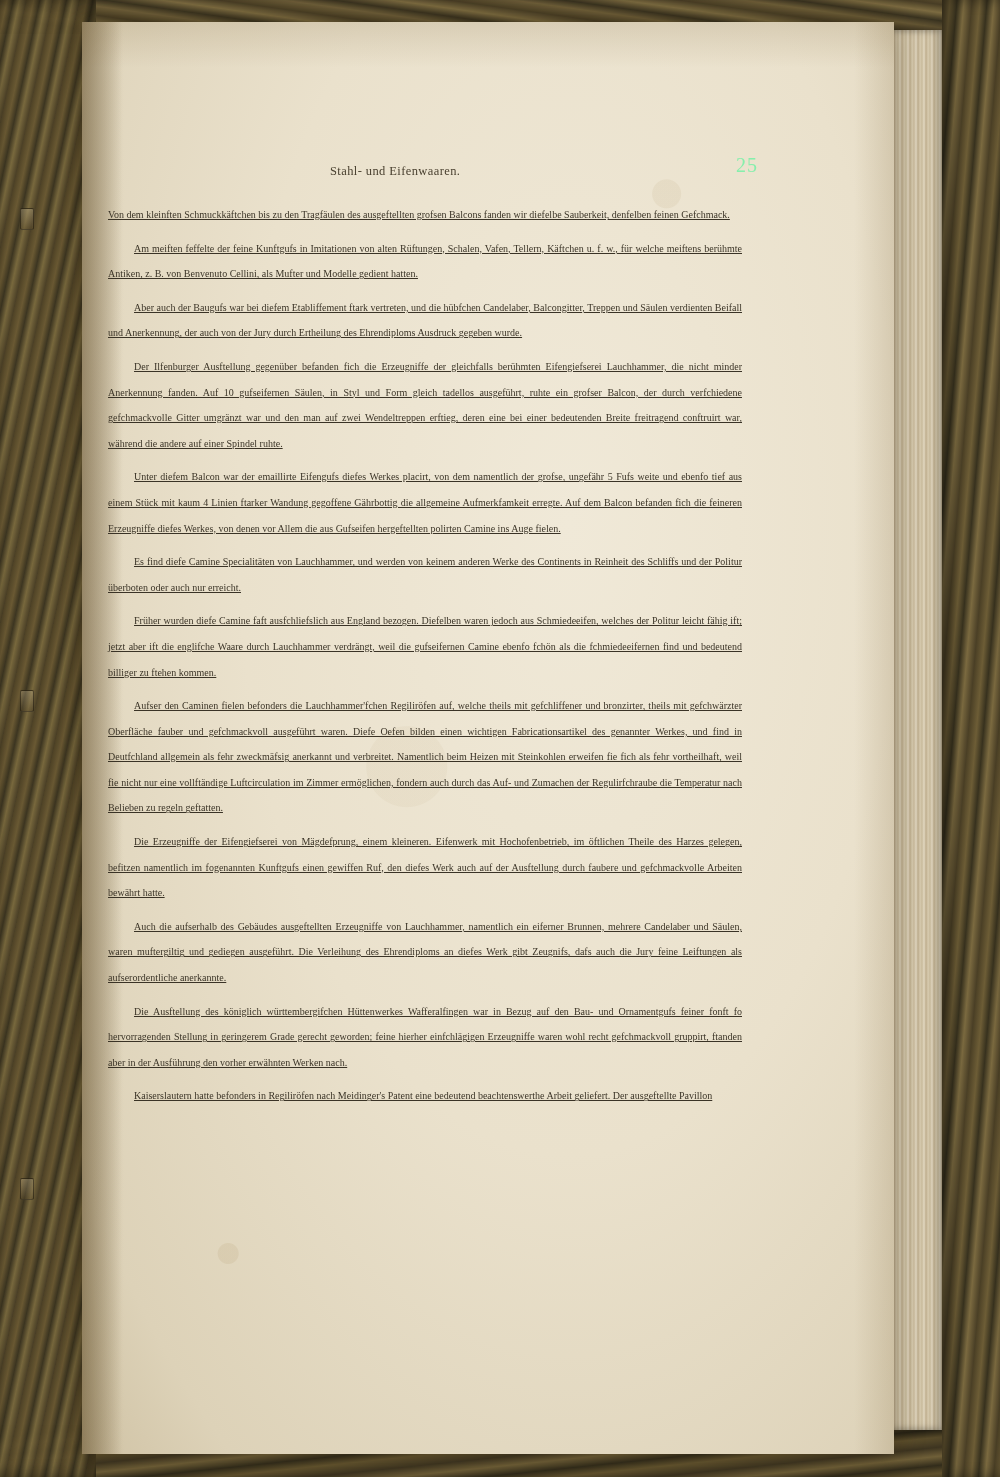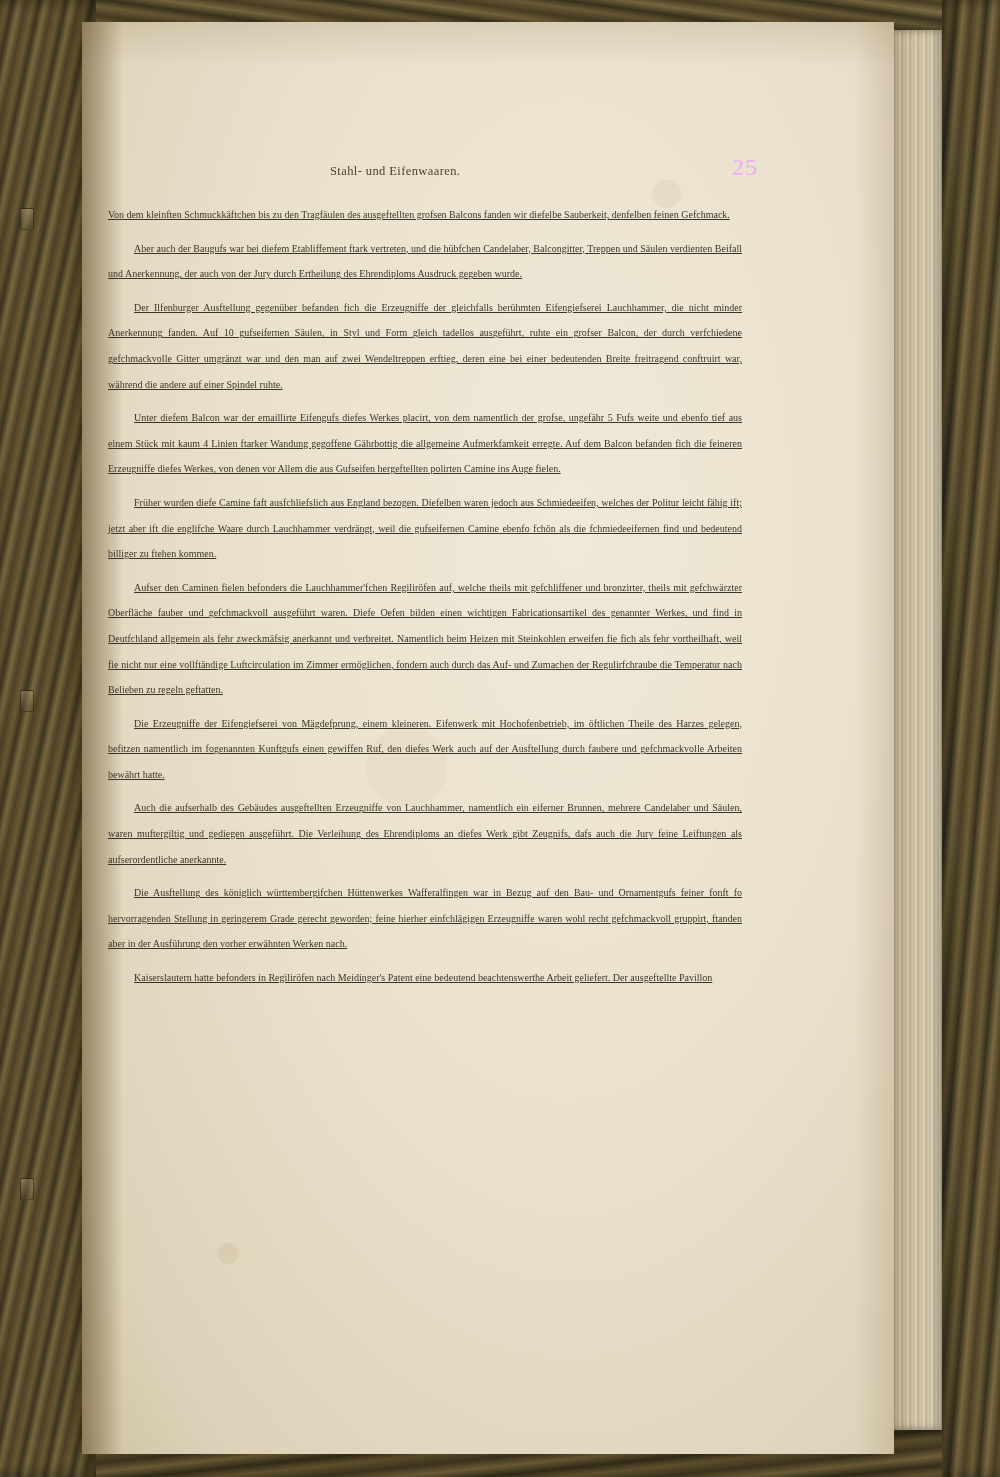--- a/index.html
+++ b/index.html
@@ -151,22 +151,22 @@
     top: 6px;
     font-size: 12.5px;
     letter-spacing: .4px;
     color: #4a4130;
     white-space: nowrap;
   }
   .runhead .folio {
     position: absolute;
     right: -8px;
     top: -4px;
-    font-size: 24px;
-    color: #f0abfc;
+    font-size: 20px;
+    color: #86efac;
     letter-spacing: 1px;
   }
 
   p.para {
     margin: 8px;
     font-size: 10px;
     line-height: 25.6px;
     text-align: justify;
     text-justify: inter-word;
     color: #3b3427;
@@ -197,23 +197,25 @@
   <div class="gutter"></div>
 
   <div class="textblock">
 
     <div class="runhead">
       <div class="title">Stahl- und Eifenwaaren.</div>
       <div class="folio">25</div>
     </div>
 
     <p class="para">Von dem kleinften Schmuckkäftchen bis zu den Tragfäulen des ausgeftellten grofsen Balcons fanden wir diefelbe Sauberkeit, denfelben feinen Gefchmack.</p>
+    <p class="para indent">Am meiften feffelte der feine Kunftgufs in Imitationen von alten Rüftungen, Schalen, Vafen, Tellern, Käftchen u. f. w., für welche meiftens berühmte Antiken, z. B. von Benvenuto Cellini, als Mufter und Modelle gedient hatten.</p>
     <p class="para indent">Aber auch der Baugufs war bei diefem Etabliffement ftark vertreten, und die hübfchen Candelaber, Balcongitter, Treppen und Säulen verdienten Beifall und Anerkennung, der auch von der Jury durch Ertheilung des Ehrendiploms Ausdruck gegeben wurde.</p>
     <p class="para indent">Der Ilfenburger Ausftellung gegenüber befanden fich die Erzeugniffe der gleichfalls berühmten Eifengiefserei Lauchhammer, die nicht minder Anerkennung fanden. Auf 10 gufseifernen Säulen, in Styl und Form gleich tadellos ausgeführt, ruhte ein grofser Balcon, der durch verfchiedene gefchmackvolle Gitter umgränzt war und den man auf zwei Wendeltreppen erftieg, deren eine bei einer bedeutenden Breite freitragend conftruirt war, während die andere auf einer Spindel ruhte.</p>
     <p class="para indent">Unter diefem Balcon war der emaillirte Eifengufs diefes Werkes placirt, von dem namentlich der grofse, ungefähr 5 Fufs weite und ebenfo tief aus einem Stück mit kaum 4 Linien ftarker Wandung gegoffene Gährbottig die allgemeine Aufmerkfamkeit erregte. Auf dem Balcon befanden fich die feineren Erzeugniffe diefes Werkes, von denen vor Allem die aus Gufseifen hergeftellten polirten Camine ins Auge fielen.</p>
+    <p class="para indent">Es find diefe Camine Specialitäten von Lauchhammer, und werden von keinem anderen Werke des Continents in Reinheit des Schliffs und der Politur überboten oder auch nur erreicht.</p>
     <p class="para indent">Früher wurden diefe Camine faft ausfchliefslich aus England bezogen. Diefelben waren jedoch aus Schmiedeeifen, welches der Politur leicht fähig ift; jetzt aber ift die englifche Waare durch Lauchhammer verdrängt, weil die gufseifernen Camine ebenfo fchön als die fchmiedeeifernen find und bedeutend billiger zu ftehen kommen.</p>
     <p class="para indent">Aufser den Caminen fielen befonders die Lauchhammer'fchen Regiliröfen auf, welche theils mit gefchliffener und bronzirter, theils mit gefchwärzter Oberfläche fauber und gefchmackvoll ausgeführt waren. Diefe Oefen bilden einen wichtigen Fabricationsartikel des genannter Werkes, und find in Deutfchland allgemein als fehr zweckmäfsig anerkannt und verbreitet. Namentlich beim Heizen mit Steinkohlen erweifen fie fich als fehr vortheilhaft, weil fie nicht nur eine vollftändige Luftcirculation im Zimmer ermöglichen, fondern auch durch das Auf- und Zumachen der Regulirfchraube die Temperatur nach Belieben zu regeln geftatten.</p>
     <p class="para indent">Die Erzeugniffe der Eifengiefserei von Mägdefprung, einem kleineren. Eifenwerk mit Hochofenbetrieb, im öftlichen Theile des Harzes gelegen, befitzen namentlich im fogenannten Kunftgufs einen gewiffen Ruf, den diefes Werk auch auf der Ausftellung durch faubere und gefchmackvolle Arbeiten bewährt hatte.</p>
     <p class="para indent">Auch die aufserhalb des Gebäudes ausgeftellten Erzeugniffe von Lauchhammer, namentlich ein eiferner Brunnen, mehrere Candelaber und Säulen, waren muftergiltig und gediegen ausgeführt. Die Verleihung des Ehrendiploms an diefes Werk gibt Zeugnifs, dafs auch die Jury feine Leiftungen als aufserordentliche anerkannte.</p>
     <p class="para indent">Die Ausftellung des königlich württembergifchen Hüttenwerkes Wafferalfingen war in Bezug auf den Bau- und Ornamentgufs feiner fonft fo hervorragenden Stellung in geringerem Grade gerecht geworden; feine hierher einfchlägigen Erzeugniffe waren wohl recht gefchmackvoll gruppirt, ftanden aber in der Ausführung den vorher erwähnten Werken nach.</p>
     <p class="para indent">Kaiserslautern hatte befonders in Regiliröfen nach Meidinger's Patent eine bedeutend beachtenswerthe Arbeit geliefert. Der ausgeftellte Pavillon</p>
 
   </div>
 </div>
 

